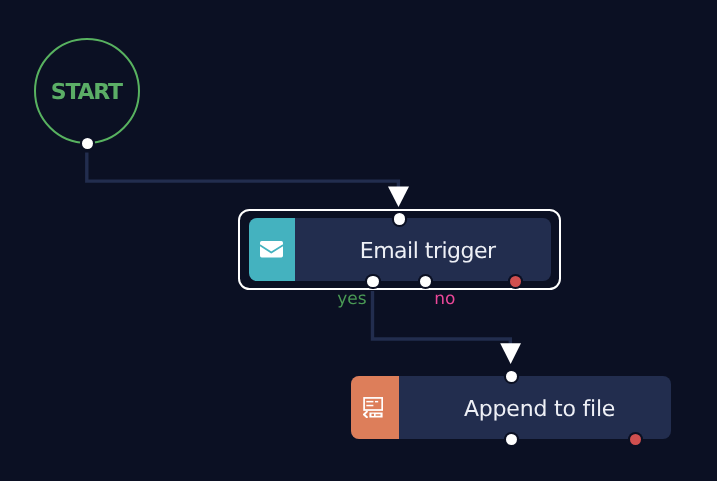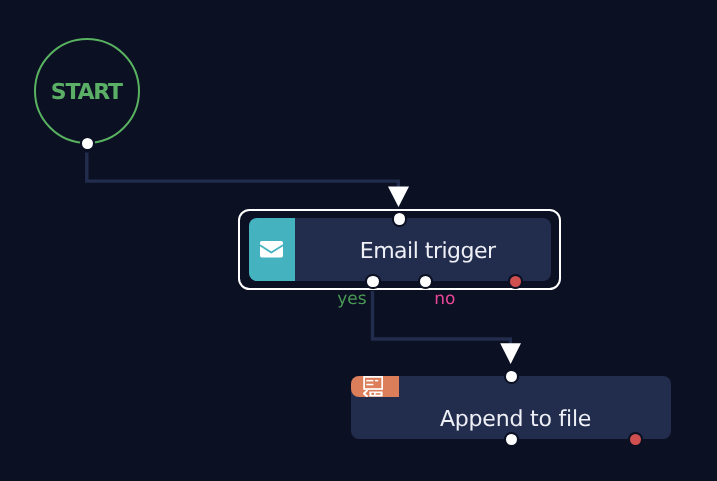--- a/index.html
+++ b/index.html
@@ -59,21 +59,21 @@
     <div class="nodetitle">Email trigger</div>
   </div>
   <div class="port" style="left:393.50px;top:213.40px;"></div>
   <div class="port" style="left:367.40px;top:275.80px;"></div>
   <div class="port" style="left:419.90px;top:275.80px;"></div>
   <div class="port red" style="left:509.90px;top:275.80px;"></div>
 
   <div class="edgelabel" style="left:337.3px;top:290.5px;color:#4a9a55;">yes</div>
   <div class="edgelabel" style="left:434.3px;top:290.5px;color:#ec4899;">no</div>
 
-  <div class="nodebox" style="left:350.5px;top:376px;width:320.3px;height:63px;flex-direction:column;">
+  <div class="nodebox" style="left:350.5px;top:376px;width:320.3px;height:63px;">
     <div class="iconbox" style="background:#dd7e5a;width:48px;">
       <svg width="19.2" height="21.1" viewBox="0 0 19.2 21.1" style="display:block;margin-left:-3.2px;">
         <rect x="1.1" y="0.9" width="18.1" height="12.1" fill="none" stroke="#ffffff" stroke-width="1.7"></rect>
         <rect x="3.3" y="3.9" width="7.1" height="1.5" fill="#ffffff"></rect>
         <rect x="12.0" y="3.9" width="3.2" height="1.5" fill="#ffffff"></rect>
         <rect x="3.3" y="7.8" width="7.1" height="1.5" fill="#ffffff"></rect>
         <path d="M4.5 14.15 L0.95 17.5 L4.5 20.85" fill="none" stroke="#ffffff" stroke-width="2" stroke-linejoin="miter" stroke-linecap="butt"></path>
         <path fill="#ffffff" fill-rule="evenodd" d="M6.4 15.45 h13.2 v5.1 h-13.2 z M8.5 16.75 h2.5 v2.3 h-2.5 z M12.6 17.3 h4.9 v1.4 h-4.9 z"></path>
       </svg>
     </div>

